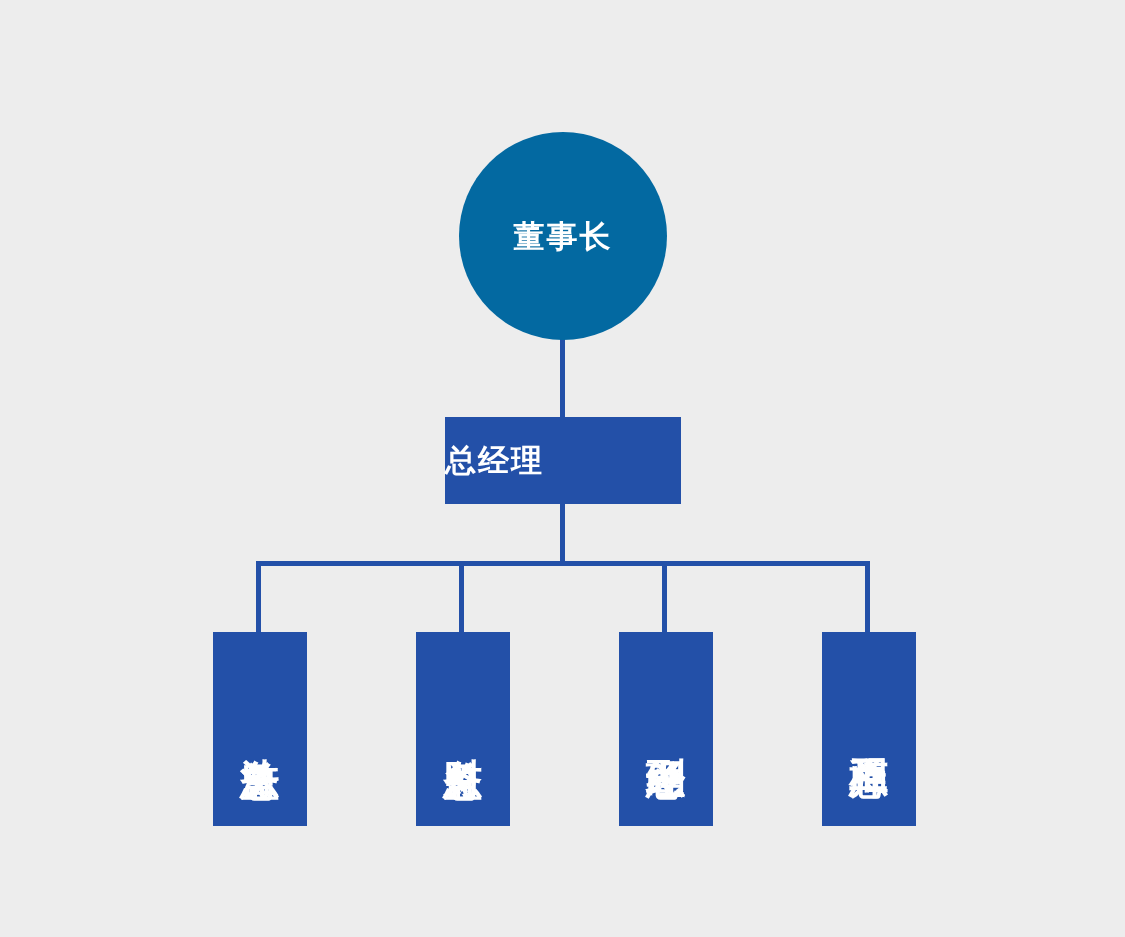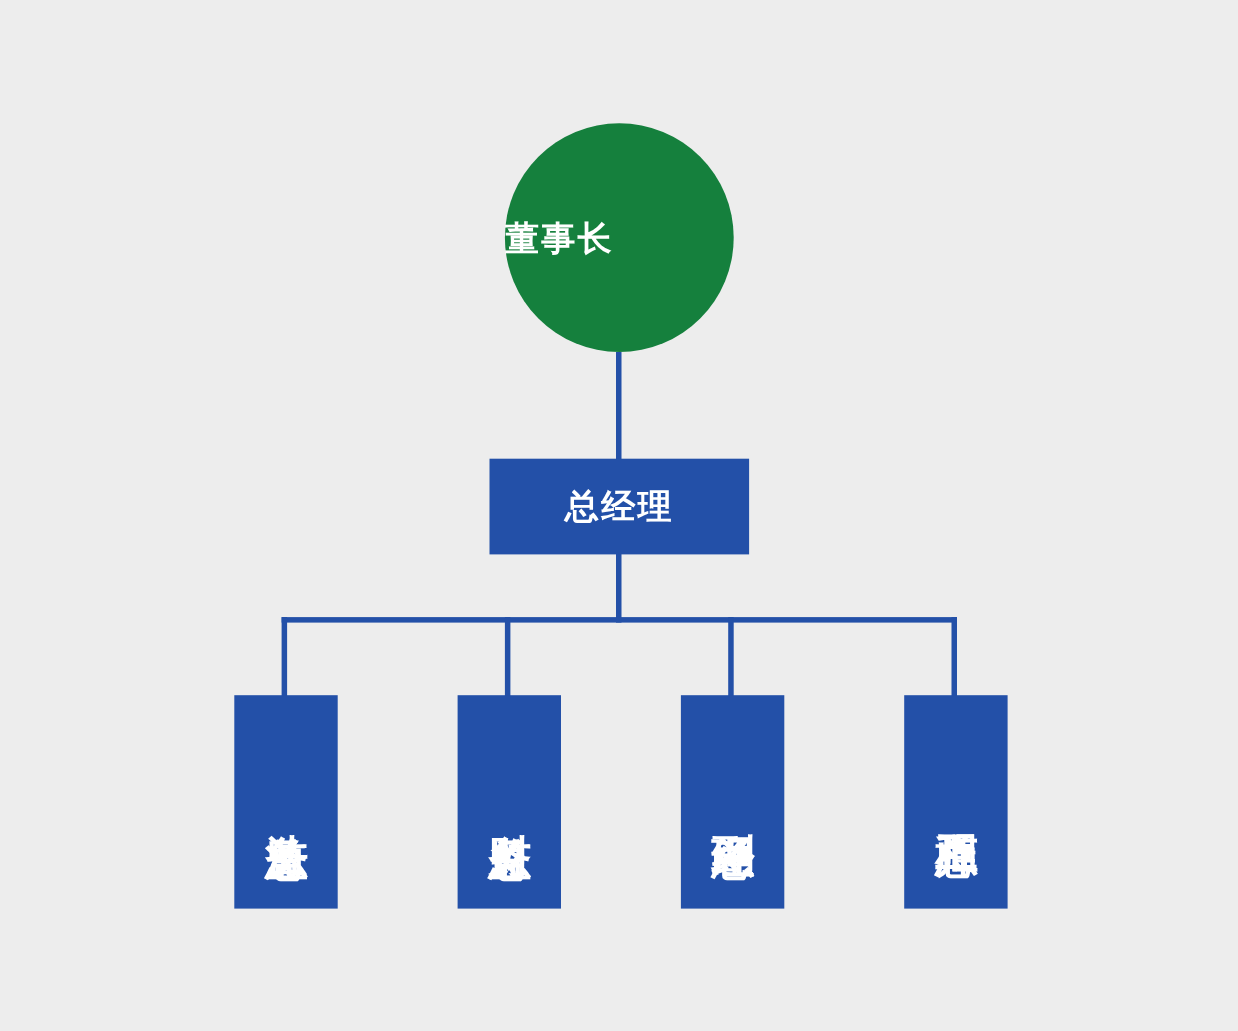--- a/index.html
+++ b/index.html
@@ -56,48 +56,48 @@
   }
   .conn-drop-1 { left: 256px; }
   .conn-drop-2 { left: 459px; }
   .conn-drop-3 { left: 662px; }
   .conn-drop-4 { left: 865px; }
 
   
   .node-circle {
     position: absolute;
     left: 459px;
-    top: 112px;
+    top: 132px;
     width: 208px;
     height: 208px;
     border-radius: 50%;
-    background: #15803d;
+    background: #0369a1;
     display: flex;
     align-items: center;
-    justify-content: flex-start;
+    justify-content: center;
   }
 
   .node-circle .node-label {
     color: #ffffff;
     font-size: 31px;
     font-weight: bold;
     letter-spacing: 2px;
     line-height: 1;
   }
 
   .node-rect {
     position: absolute;
     left: 445px;
     top: 417px;
     width: 236px;
     height: 87px;
     background: #2350a8;
     display: flex;
     align-items: center;
-    justify-content: center;
+    justify-content: flex-start;
   }
 
   .node-rect .node-label {
     color: #ffffff;
     font-size: 31px;
     font-weight: bold;
     letter-spacing: 2px;
     line-height: 1;
   }
 

